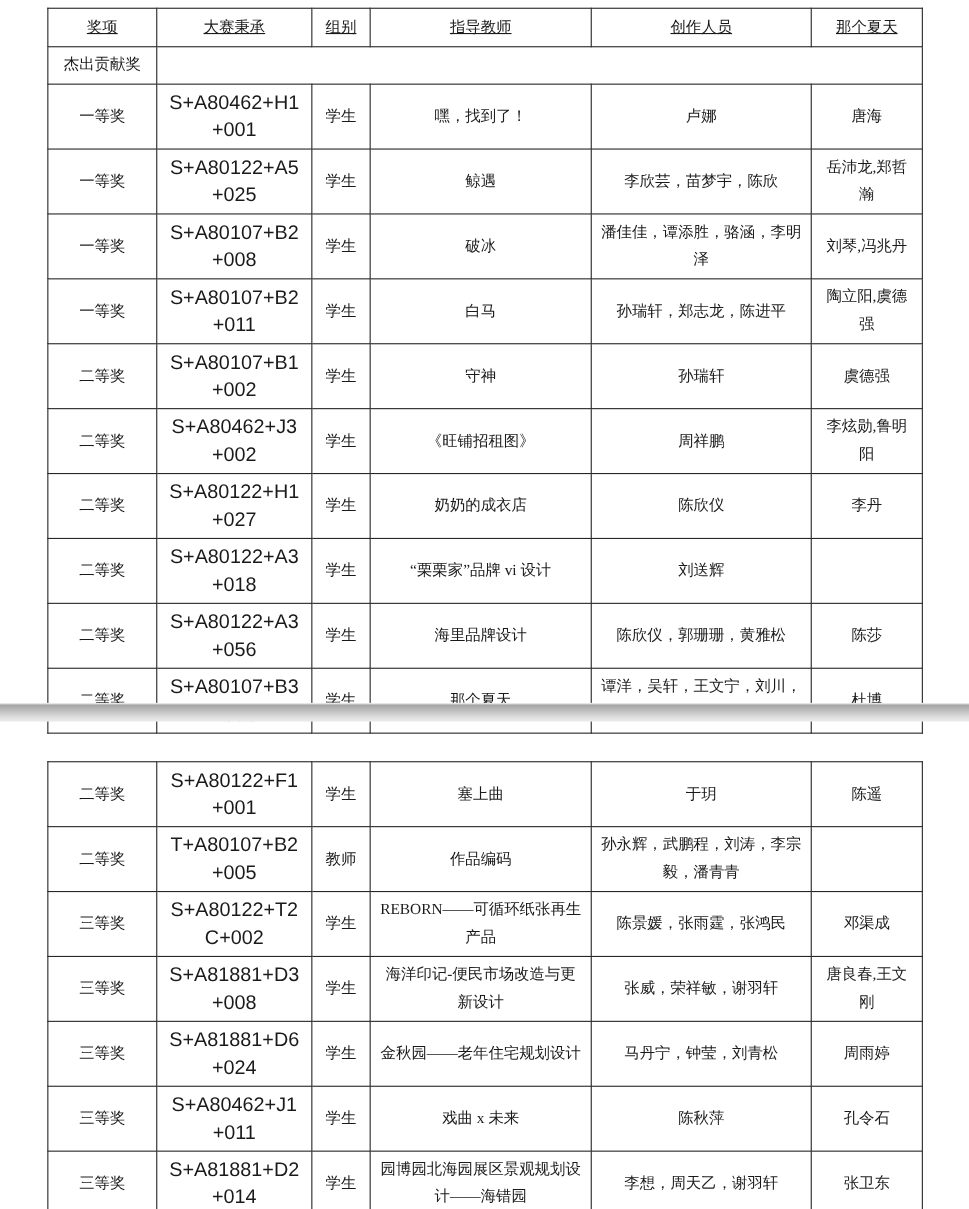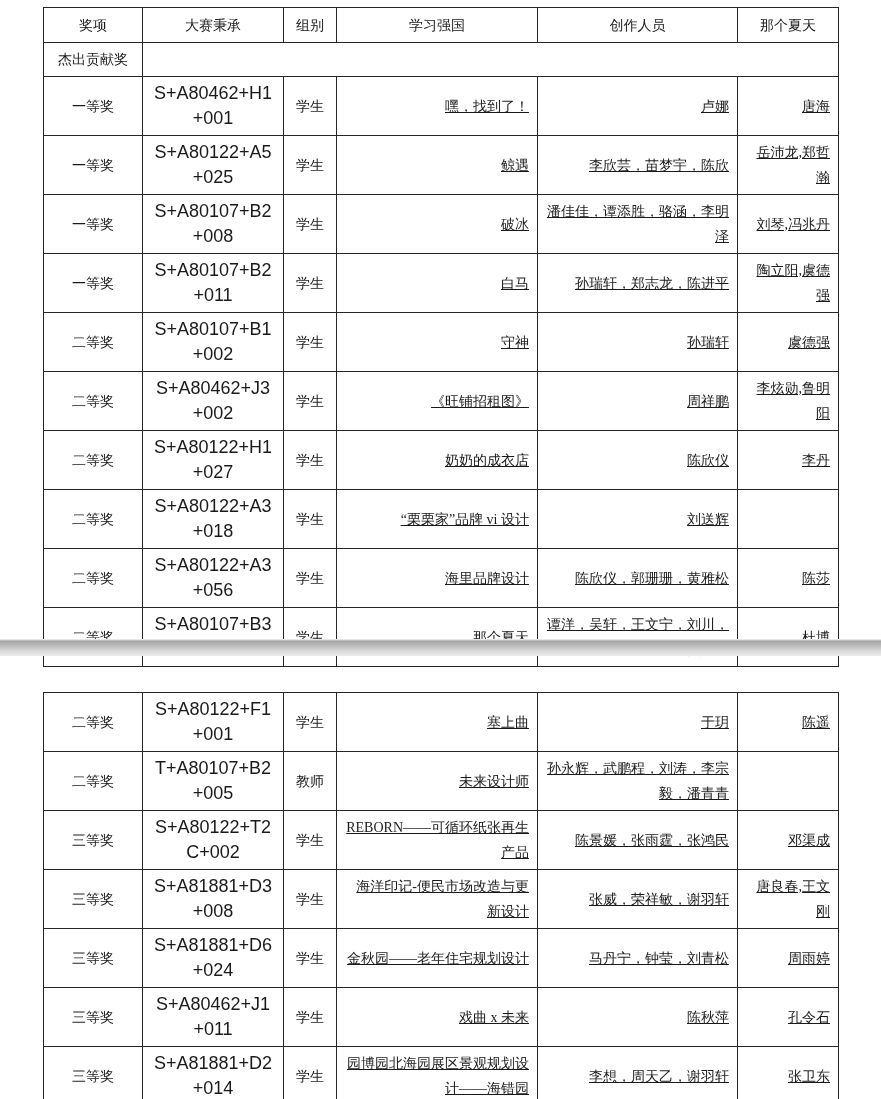--- a/index.html
+++ b/index.html
@@ -17,23 +17,23 @@
   #t1{top:7px;}
   #t2{top:692px;}
   table.awards th,table.awards td{
     border:1px solid #262626;
     vertical-align:middle;
     line-height:25px;
     padding:4px 8px;
     overflow:hidden;
     word-break:break-all;
   }
-  table.awards th{font-weight:normal;text-align:center;height:26px;padding:4px 2px;}
+  table.awards th{font-weight:normal;text-align:center;height:26px;padding:4px 2px;text-decoration:underline;}
   td.c0,td.c1,td.c2{text-align:center;padding:4px 2px;}
-  td.c3,td.c4,td.c5{text-align:right;text-decoration:underline;}
+  td.c3,td.c4,td.c5{text-align:center;}
   td.c1{font-family:Liberation Sans, sans-serif;font-size:18px;}
   col.w0{width:99px;}  col.w1{width:141px;} col.w2{width:53px;}
   col.w3{width:201px;} col.w4{width:200px;} col.w5{width:101px;}
   tr.special td{height:21px;}
   .intro{
     position:absolute;top:556px;left:47px;width:827px;margin:0;
     font-size:13px;line-height:20px;text-align:justify;color:#111111;
   }
   .page-divider{
     position:absolute;top:639px;left:0;width:881px;height:17px;
@@ -52,21 +52,21 @@
         <col class="w2">
         <col class="w3">
         <col class="w4">
         <col class="w5">
     </colgroup>
     <thead>
       <tr>
         <th>奖项</th>
         <th>大赛秉承</th>
         <th>组别</th>
-        <th>学习强国</th>
+        <th>指导教师</th>
         <th>创作人员</th>
         <th>那个夏天</th>
       </tr>
     </thead>
     <tbody>
       <tr class="special">
         <td class="c0">杰出贡献奖</td>
         <td colspan="5" class="c3"></td>
       </tr>
     </tbody>
@@ -172,21 +172,21 @@
           <td class="c1">S+A80122+F1+001</td>
           <td class="c2">学生</td>
           <td class="c3">塞上曲</td>
           <td class="c4">于玥</td>
           <td class="c5">陈遥</td>
         </tr>
         <tr>
           <td class="c0">二等奖</td>
           <td class="c1">T+A80107+B2+005</td>
           <td class="c2">教师</td>
-          <td class="c3">未来设计师</td>
+          <td class="c3">作品编码</td>
           <td class="c4">孙永辉，武鹏程，刘涛，李宗毅，潘青青</td>
           <td class="c5"></td>
         </tr>
         <tr>
           <td class="c0">三等奖</td>
           <td class="c1">S+A80122+T2C+002</td>
           <td class="c2">学生</td>
           <td class="c3">REBORN——可循环纸张再生产品</td>
           <td class="c4">陈景媛，张雨霆，张鸿民</td>
           <td class="c5">邓渠成</td>

